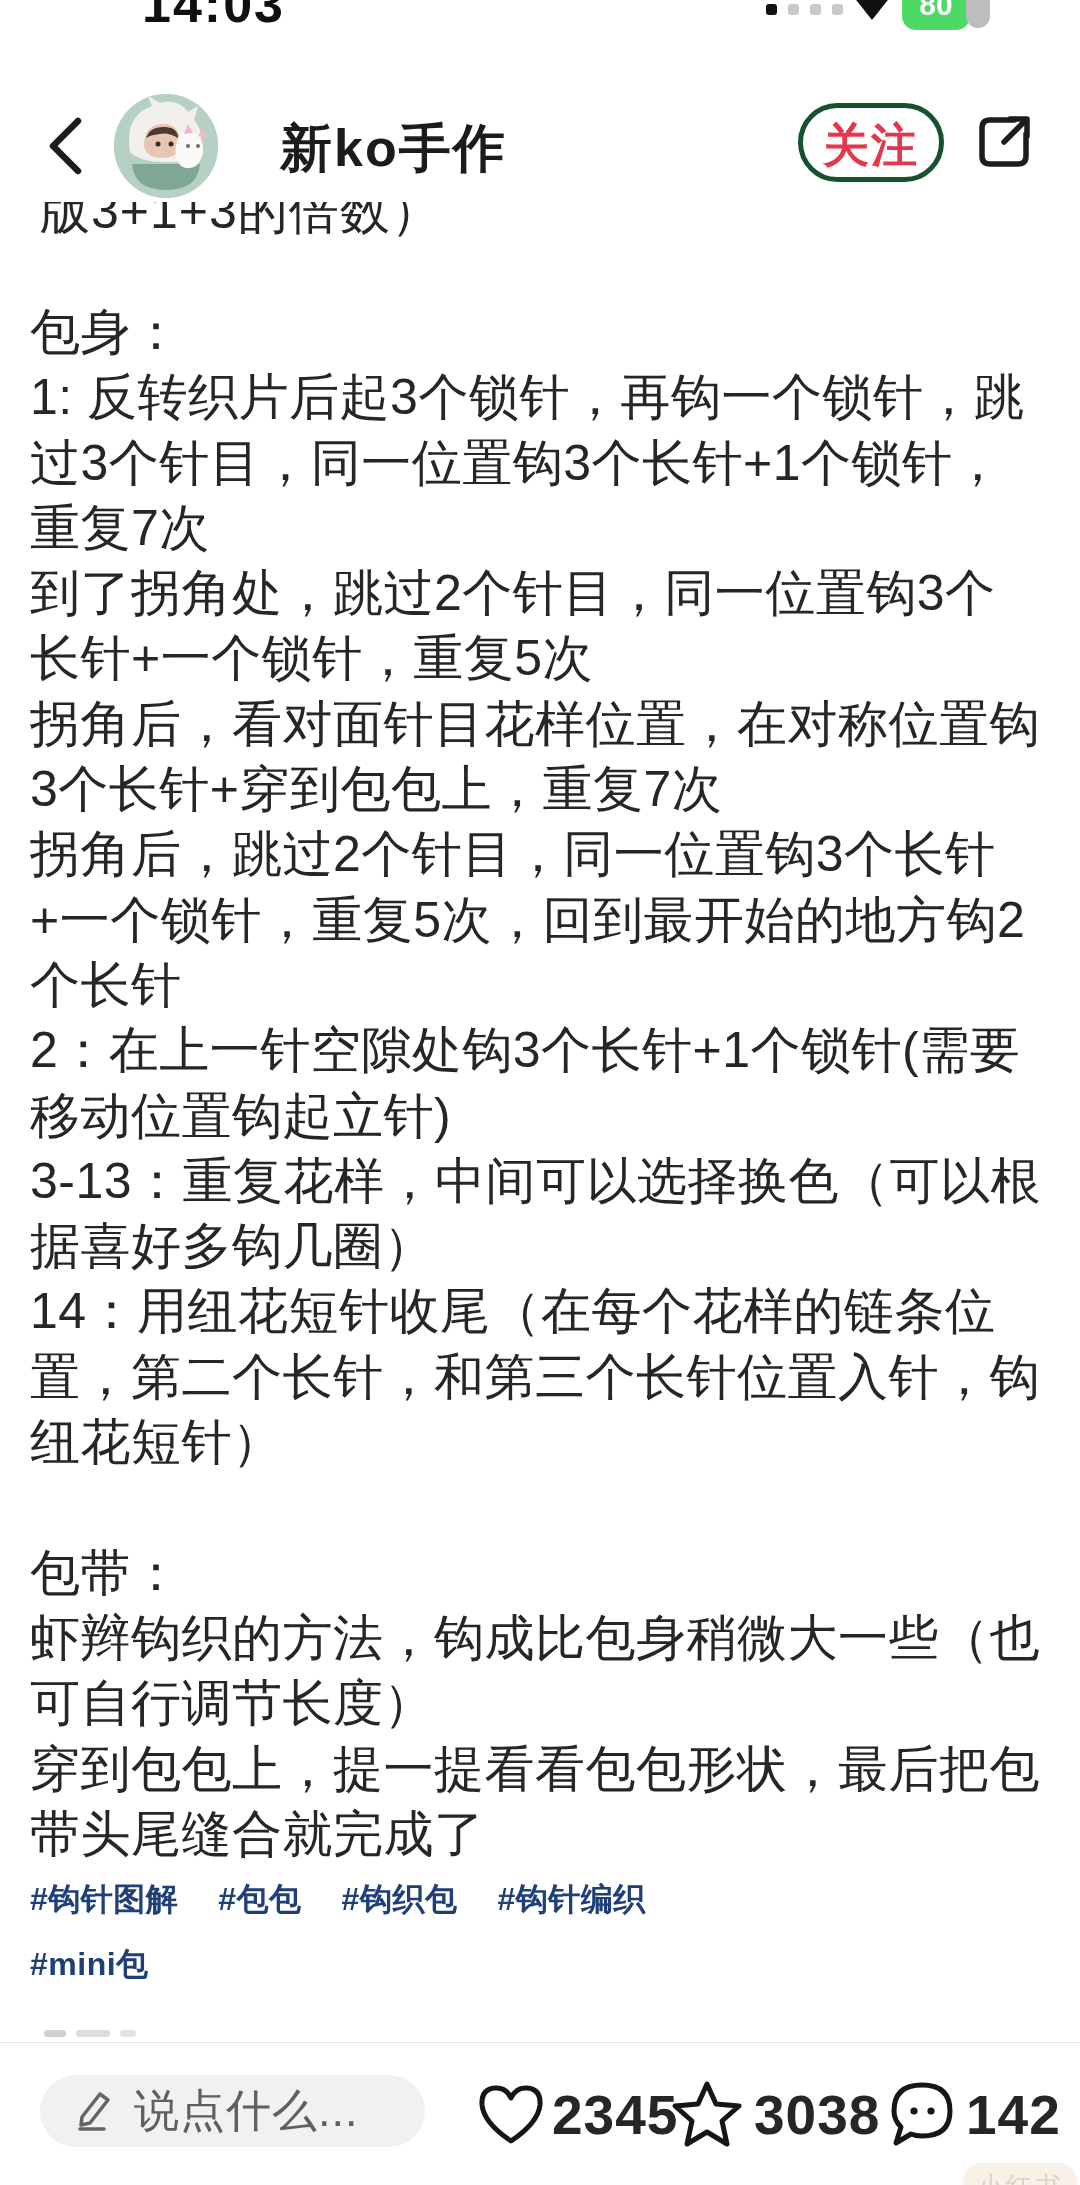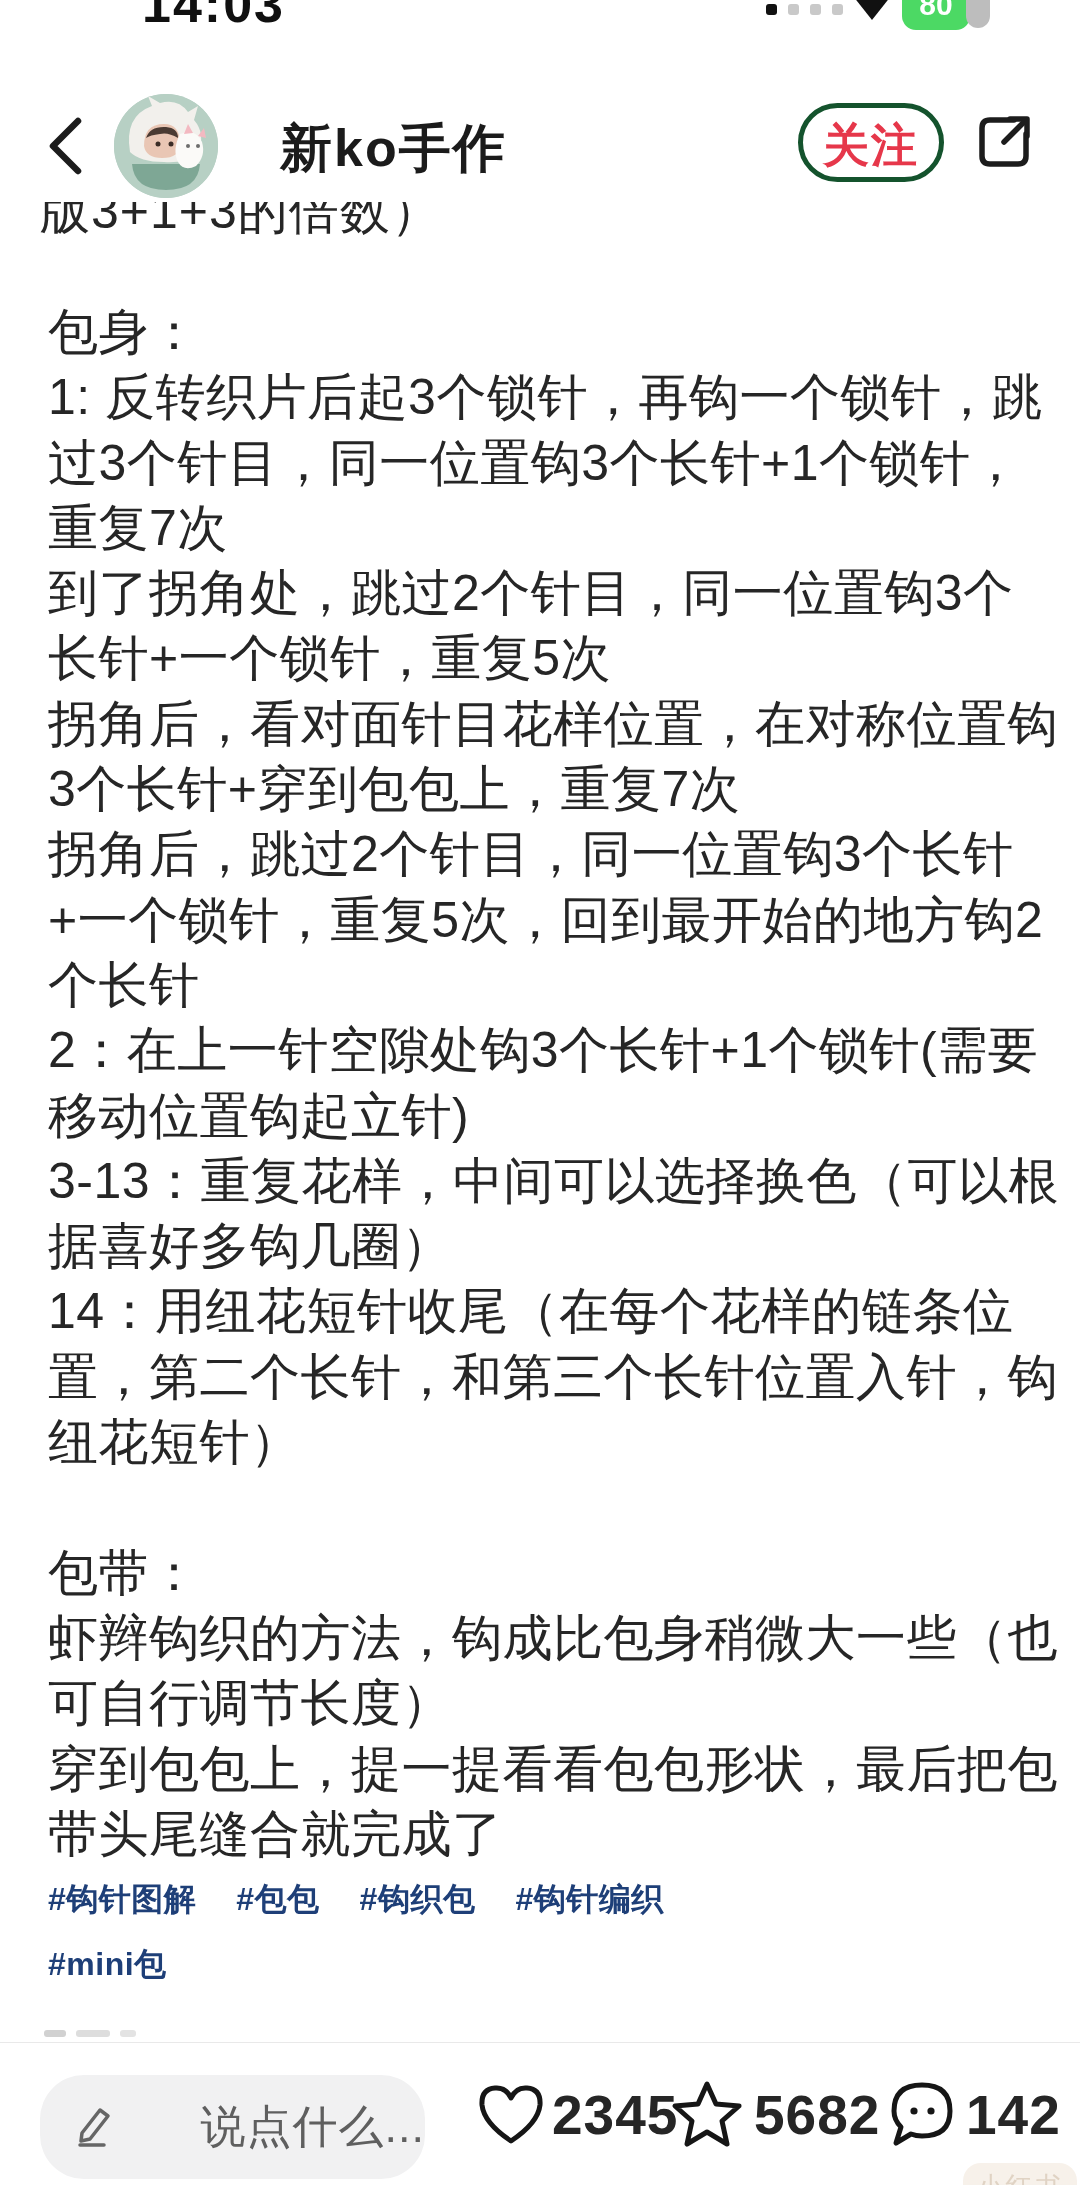--- a/index.html
+++ b/index.html
@@ -9,21 +9,21 @@
     font-family:"Liberation Sans","DejaVu Sans",sans-serif;
     -webkit-font-smoothing:antialiased;
   }
   
   .content{position:absolute;left:0;top:0;width:100%;z-index:1;}
   .clipped-line{
     position:absolute;left:40px;top:180px;width:1000px;
     font-size:50px;line-height:62px;font-weight:500;color:#262626;
     letter-spacing:1px;white-space:nowrap;
   }
-  .para{position:absolute;left:48px;top:300px;width:1005px;}
+  .para{position:absolute;left:30px;top:300px;width:1005px;}
   .line{
     font-size:50px;line-height:65.3px;min-height:65.3px;
     font-weight:500;color:#262626;letter-spacing:.5px;white-space:nowrap;
   }
   .tagrow{display:flex;gap:40px;line-height:65.3px;min-height:65.3px;}
   .tag{
     font-size:32px;font-weight:600;color:#1e3f78;letter-spacing:.5px;
     text-decoration:none;cursor:pointer;white-space:nowrap;
   }
   .frag{position:absolute;left:44px;top:2030px;display:flex;gap:10px;opacity:.45;}
@@ -69,23 +69,23 @@
     letter-spacing:2px;cursor:pointer;box-sizing:border-box;
   }
   .share-btn{position:absolute;left:974px;top:112px;width:60px;height:60px;cursor:pointer;}
 
   
   .bottom-bar{
     position:absolute;left:0;top:2042px;width:100%;height:143px;
     background:#ffffff;border-top:1px solid #e9e9e9;z-index:5;
   }
   .comment-pill{
-    position:absolute;left:40px;top:32px;width:385px;height:104px;
+    position:absolute;left:40px;top:32px;width:385px;height:72px;
     background:#f1f1f2;border-radius:44px;cursor:text;
-    display:flex;align-items:center;padding-left:34px;box-sizing:border-box;gap:18px;justify-content:space-between;
+    display:flex;align-items:center;padding-left:34px;box-sizing:border-box;gap:18px;
   }
   .comment-placeholder{font-size:45px;color:#5f5f5f;font-weight:500;letter-spacing:1px;}
   .action{position:absolute;top:0;height:143px;display:flex;align-items:center;}
   .count{font-size:55px;font-weight:700;color:#262626;letter-spacing:1px;}
   .watermark{
     position:absolute;left:963px;top:120px;width:114px;height:48px;
     background:#f7f1ea;border-radius:18px;color:#e0d3c4;
     font-size:27px;text-align:center;line-height:48px;letter-spacing:2px;
   }
 </style>
@@ -213,21 +213,21 @@
     <div class="action" style="left:552px;">
       <span class="count">2345</span>
     </div>
 
     <div class="action" style="left:668px;">
       <svg width="78" height="74" viewBox="0 0 78 74">
         <path d="M39 6 L48 26 L71 28 L54 43 L59 66 L39 54 L19 66 L24 43 L7 28 L30 26 Z" fill="none" stroke="#161616" stroke-width="5" stroke-linejoin="round"></path>
       </svg>
     </div>
     <div class="action" style="left:754px;">
-      <span class="count">5682</span>
+      <span class="count">3038</span>
     </div>
 
     <div class="action" style="left:886px;">
       <svg width="72" height="72" viewBox="0 0 72 72">
         <path d="M36 6 Q64 6 64 32 Q64 57 36 57 Q30 57 25 55 L10 64 L15 48 Q8 41 8 32 Q8 6 36 6 Z" fill="none" stroke="#161616" stroke-width="5" stroke-linejoin="round"></path>
         <circle cx="28" cy="32" r="3.6" fill="#161616"></circle>
         <circle cx="45" cy="32" r="3.6" fill="#161616"></circle>
       </svg>
     </div>
     <div class="action" style="left:966px;">

